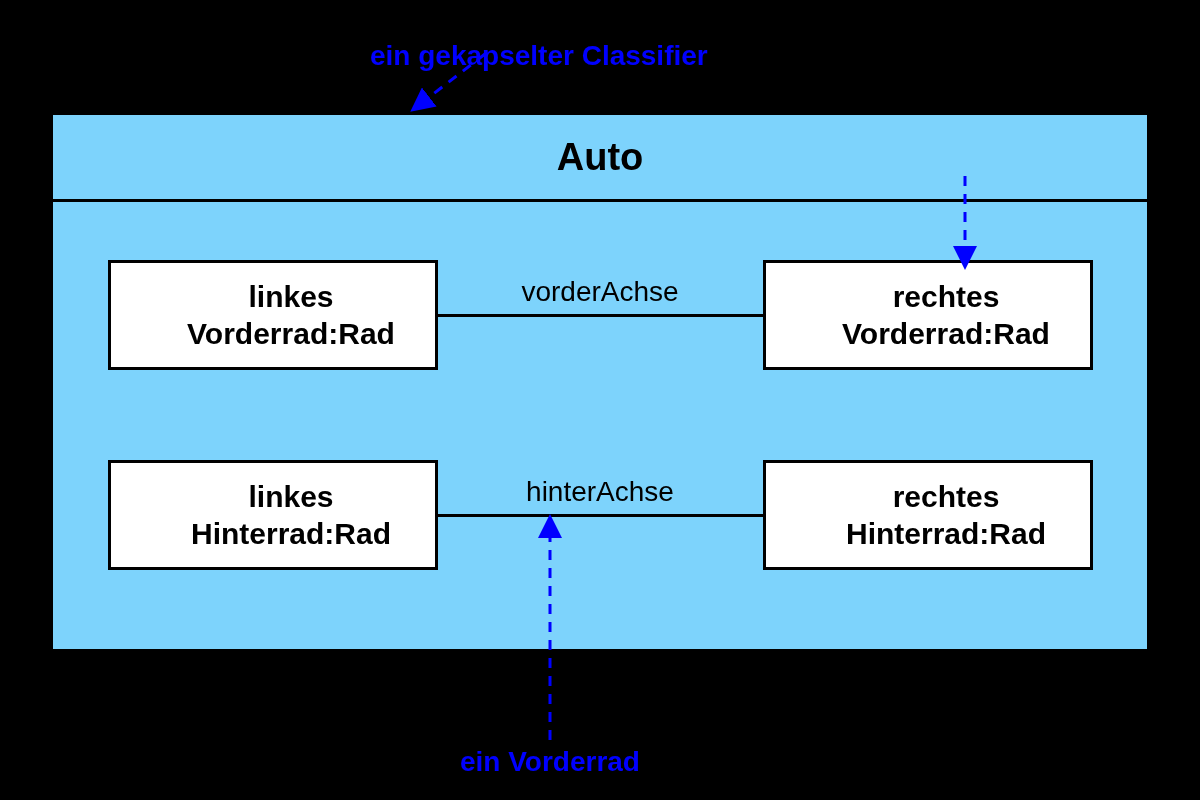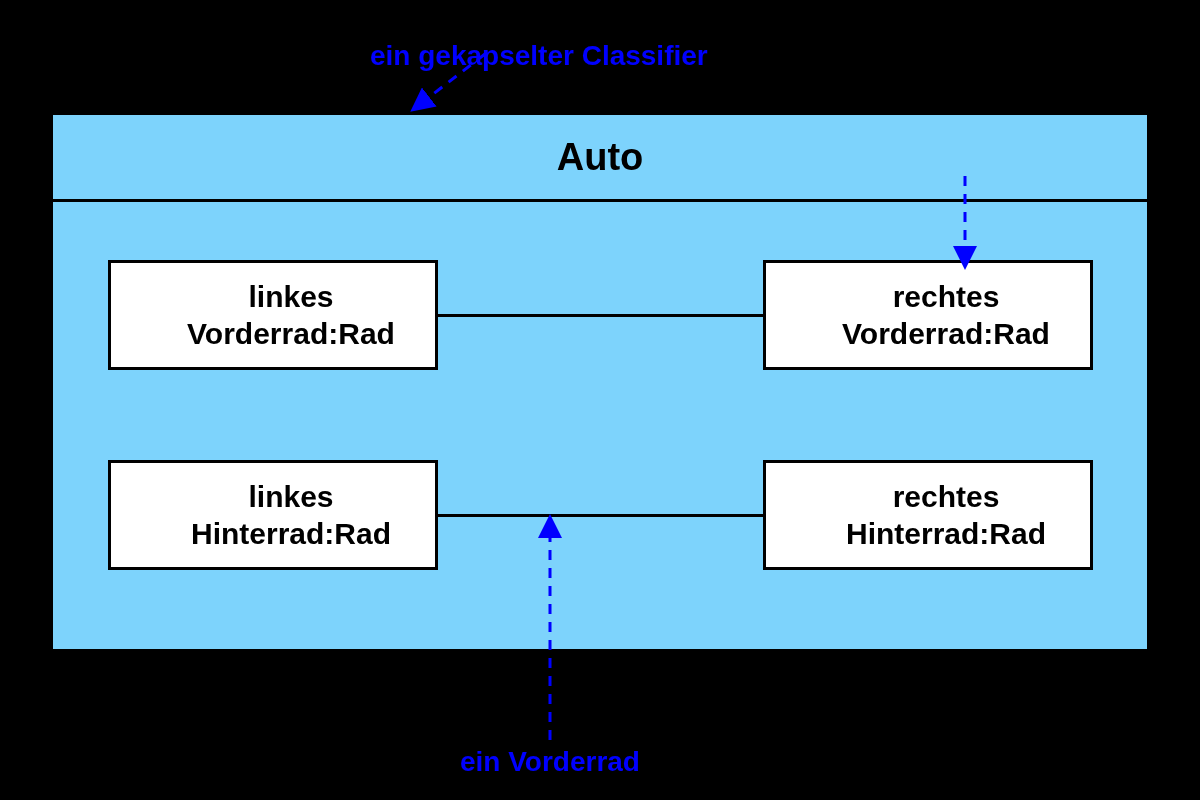--- a/index.html
+++ b/index.html
@@ -98,32 +98,34 @@
       <span>linkes</span>
       <span>Vorderrad:Rad</span>
     </div>
 
     <div class="part" style="left:710px; top:58px; width:330px; height:110px;">
       <span>rechtes</span>
       <span>Vorderrad:Rad</span>
     </div>
 
     <div class="connector-line" style="left:385px; top:112px; width:325px;"></div>
+    <div class="connector-label" style="left:547px; top:74px;">vorderAchse</div>
 
     <div class="part" style="left:55px; top:258px; width:330px; height:110px;">
       <span>linkes</span>
       <span>Hinterrad:Rad</span>
     </div>
 
     <div class="part" style="left:710px; top:258px; width:330px; height:110px;">
       <span>rechtes</span>
       <span>Hinterrad:Rad</span>
     </div>
 
     <div class="connector-line" style="left:385px; top:312px; width:325px;"></div>
+    <div class="connector-label" style="left:547px; top:274px;">hinterAchse</div>
 
   </div>
 </div>
 
 <svg class="arrows">
   <defs>
     <marker id="arrowhead" markerWidth="8" markerHeight="8" refX="6" refY="4" orient="auto">
       <polygon points="0 0, 8 4, 0 8" fill="#0000ff"></polygon>
     </marker>
   </defs>

